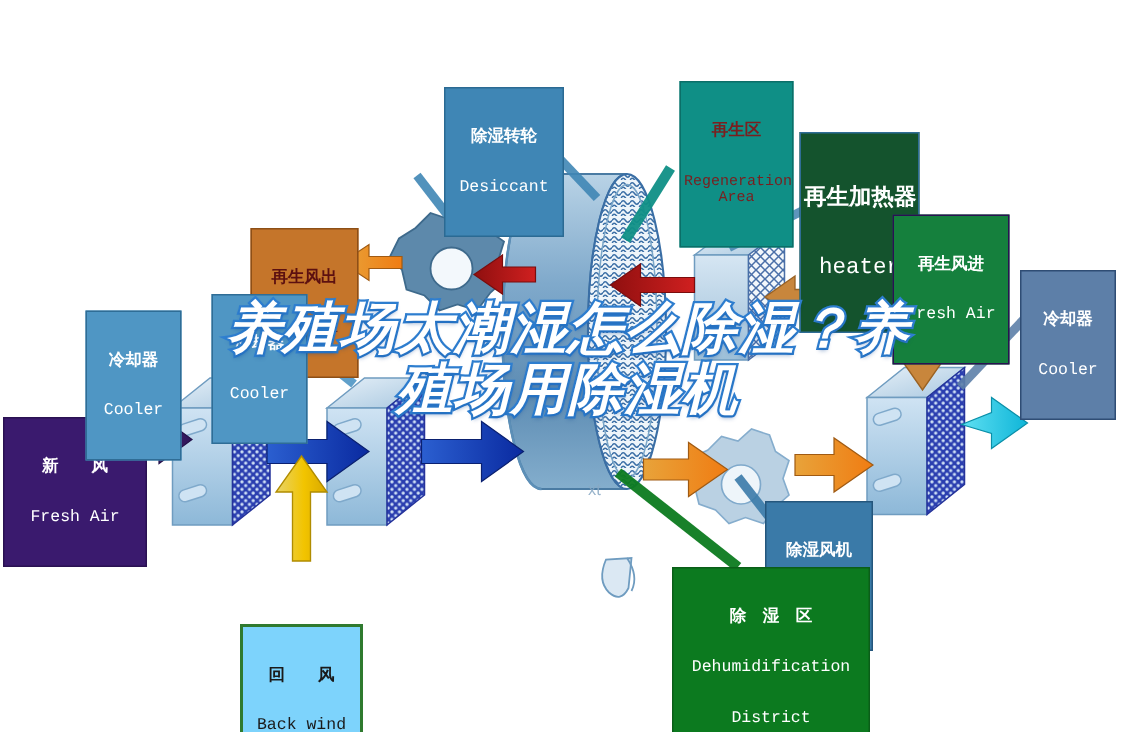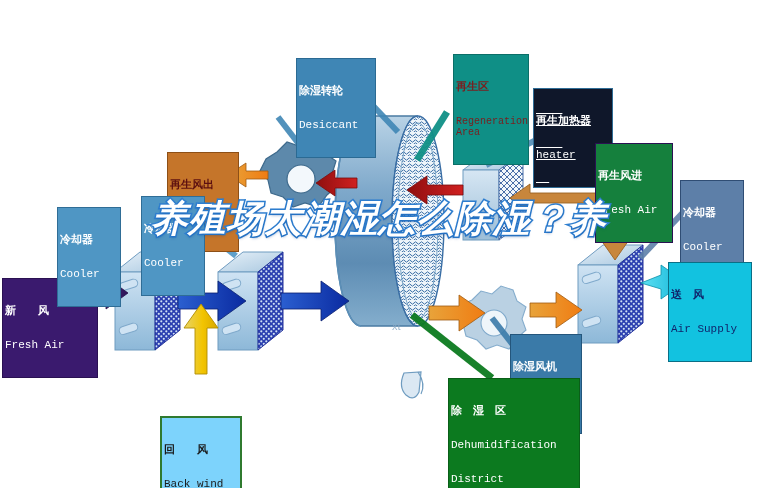--- a/index.html
+++ b/index.html
@@ -1,18 +1,18 @@
 <!DOCTYPE html>
 <html><head>
 <meta charset="utf-8">
 <style>
   html,body{margin:0;padding:0;background:#ffffff;}
   body{font-family:"Liberation Sans",sans-serif;}
   #stage{position:relative;width:757px;height:488px;background:#ffffff;overflow:hidden;}
-  .lbl{position:absolute;box-sizing:border-box;text-align:left;line-height:1.05;
+  .lbl{position:absolute;box-sizing:border-box;text-align:center;line-height:1.05;
        font-family:"Liberation Mono","DejaVu Sans Mono",monospace;white-space:pre;}
   .lbl .cn{display:block;font-family:"DejaVu Sans","Liberation Sans",sans-serif;font-weight:bold;}
   .lbl .en{display:block;font-family:"Liberation Mono",monospace;}
   svg.layer{position:absolute;left:0;top:0;width:757px;height:488px;}
   .title-wrap{position:absolute;left:0;top:198px;width:757px;text-align:center;z-index:40;}
   .title-line{font-family:"DejaVu Sans","Liberation Sans",sans-serif;font-weight:bold;font-style:italic;
       font-size:37px;color:#ffffff;letter-spacing:1px;line-height:1.12;
       -webkit-text-stroke:3px #2f7fd0;paint-order:stroke fill;
       text-shadow:0 0 2px #2f7fd0,0 2px 3px rgba(0,60,140,.35);}
 </style>
@@ -191,21 +191,21 @@
     <span class="cn">除湿转轮</span>
     <span class="en">Desiccant</span>
   </div>
 
 
   <div class="lbl" style="left:419px;top:54px;width:76px;padding:3px 2px;font-size:11px;background:#0f8f86;color:#7a1f1f;border:1px solid #0b6f68;margin-left:34px;">
     <span class="cn">再生区</span>
     <span class="en" style="font-size:10px;line-height:1.1;white-space:normal;">Regeneration Area</span>
   </div>
 
-  <div class="lbl" style="left:533px;top:88px;width:80px;padding:3px 2px;font-size:11px;background:#0f172a;color:#fff;border:1px solid #2f6d96;text-decoration:underline;">
+  <div class="lbl" style="left:533px;top:88px;width:80px;padding:3px 2px;font-size:15px;background:#14532d;color:#fff;border:1px solid #2f6d96;">
     <span class="cn">再生加热器</span>
     <span class="en">heater</span>
   </div>
 
   <div class="lbl" style="left:167px;top:152px;width:72px;padding:3px 2px;font-size:11px;background:#c5752a;color:#5c1010;border:1px solid #8d4f16;">
     <span class="cn">再生风出</span>
     <span class="en">Exhaust</span>
   </div>
 
   <div class="lbl" style="left:595px;top:143px;width:78px;padding:3px 2px;font-size:11px;background:#15803d;color:#fff;border:1px solid #2a1152;">
@@ -242,22 +242,19 @@
     <span class="cn">除湿风机</span>
     <span class="en">Blower</span>
   </div>
 
   <div class="lbl" style="left:448px;top:378px;width:132px;padding:3px 2px;font-size:11px;background:#0c7a1f;color:#fff;border:1px solid #0a5e18;">
     <span class="cn">除　湿　区</span>
     <span class="en">Dehumidification</span>
     <span class="en">District</span>
   </div>
 
-  <div class="lbl" style="left:668px;top:262px;width:84px;padding:3px 2px;font-size:11px;background:#12c2e0;color:#10246b;border:1px solid #0a6f86;">
-    <span class="cn">送　风</span>
-    <span class="en">Air Supply</span>
-  </div>
 
   <div class="title-wrap">
     <div class="title-line">养殖场太潮湿怎么除湿？养</div>
+    <div class="title-line">殖场用除湿机</div>
   </div>
 
 </div>
 
 </body></html>

